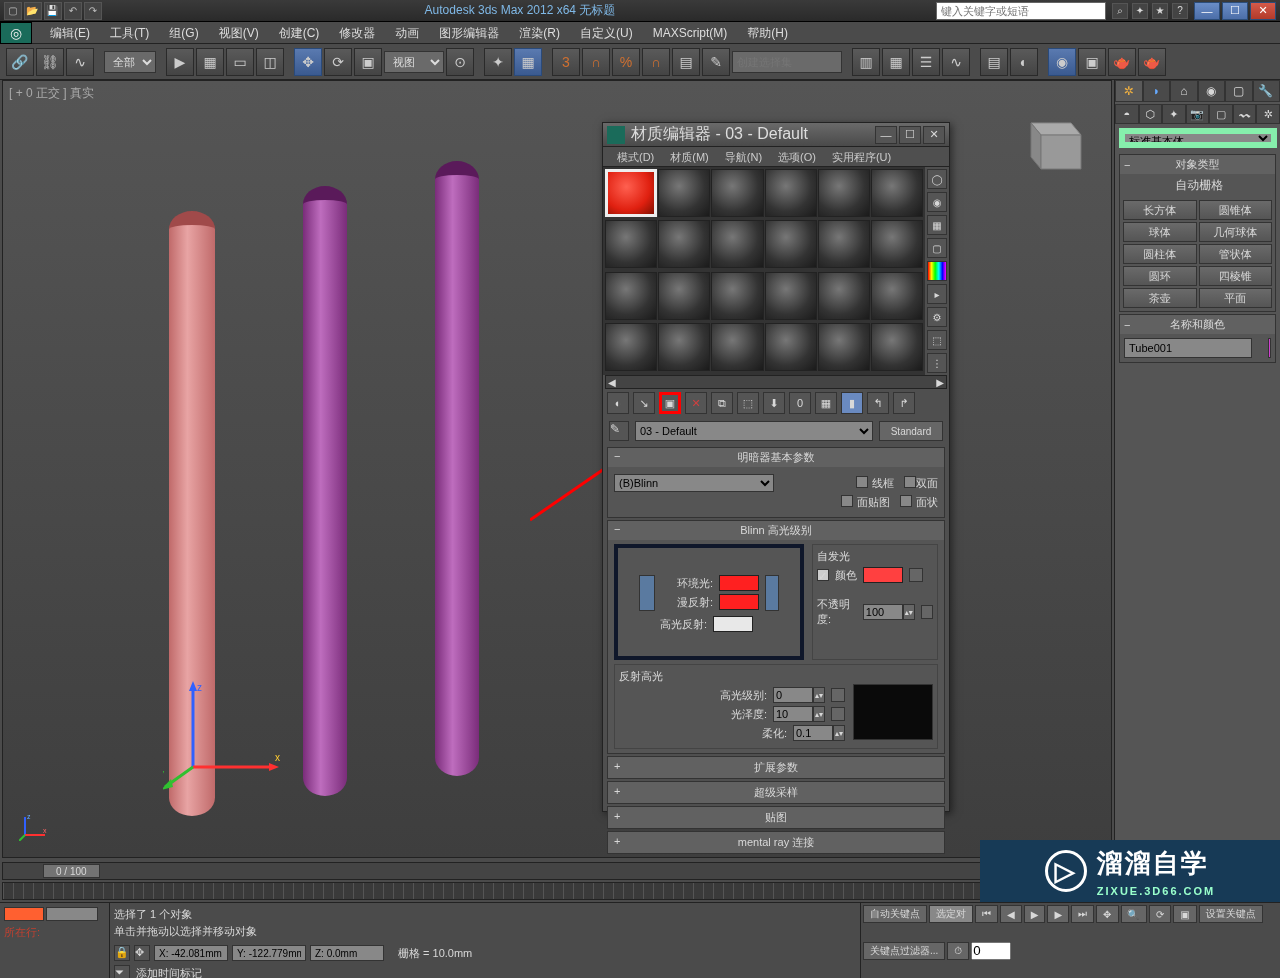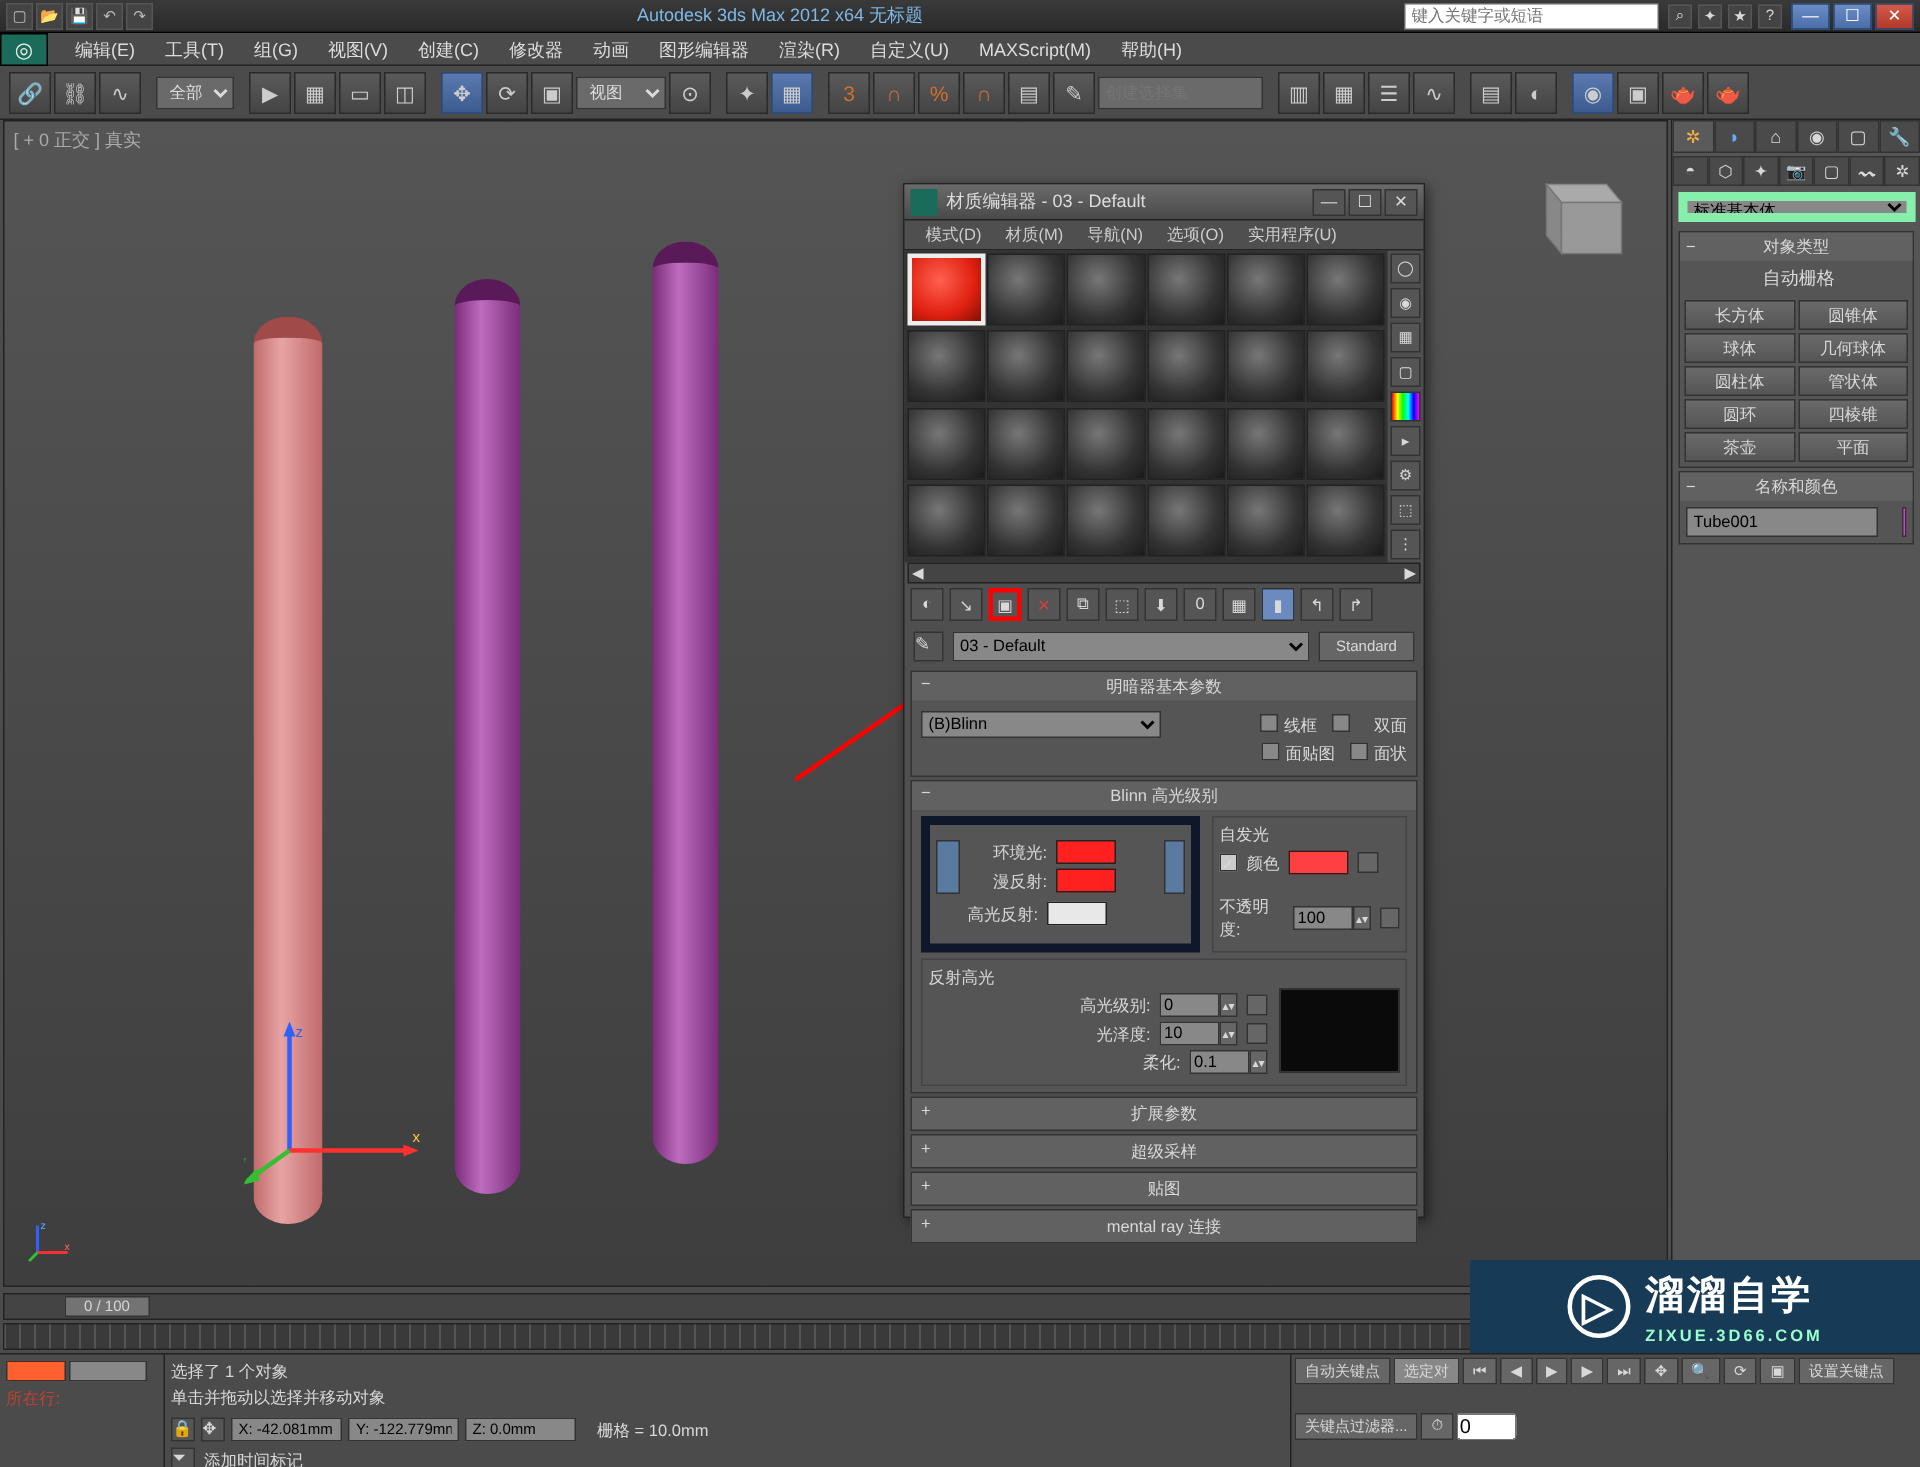--- a/index.html
+++ b/index.html
@@ -44,21 +44,21 @@
   .cmdpanel .rhead{background:#616161;padding:2px 6px;display:flex;align-items:center;font-size:11px;justify-content:center;position:relative}
   .cmdpanel .rhead .pm{position:absolute;left:4px}
   .cmdpanel .btn{height:20px;background:linear-gradient(#6a6a6a,#555);border:1px solid #333;display:flex;align-items:center;justify-content:center;font-size:11px;margin:1px}
   .cmdpanel .btngrid{display:grid;grid-template-columns:1fr 1fr;padding:2px}
   .cmdpanel .nameinput{width:128px;height:20px;background:#888;border:1px solid #333;color:#000;padding:0 4px;font-size:11px}
   .cmdpanel .colorbox{width:24px;height:20px;background:#d040d0;border:1px solid #333}
   
   .matedit{position:absolute;left:602px;top:122px;width:348px;height:690px;background:#4f4f4f;border:1px solid #222;box-shadow:2px 2px 8px rgba(0,0,0,.5)}
   .matedit .mtitle{height:24px;background:linear-gradient(#6a6a6a,#4a4a4a);display:flex;align-items:center;padding:0 4px;border-bottom:1px solid #222}
   .matedit .mtitle .micon{width:18px;height:18px;background:#1a6b5a;margin-right:6px}
-  .matedit .mtitle span{flex:1;color:#ddd;font-size:12px}
+  .matedit .mtitle span{flex:1;color:#ddd;font-size:16px}
   .matedit .mtitle .wbtn{width:22px;height:18px;border:1px solid #333;background:#555;margin-left:2px;display:flex;align-items:center;justify-content:center;font-size:11px}
   .matedit .mmenu{height:20px;display:flex;padding:0 6px;border-bottom:1px solid #222}
   .matedit .mmenu div{padding:0 8px;line-height:20px;font-size:11px;color:#ccc}
   .matedit .slots{display:flex}
   .matedit .slotgrid{display:grid;grid-template-columns:repeat(6,1fr);gap:1px;padding:2px;flex:1;background:#333}
   .matedit .slot{height:48px;background:radial-gradient(circle at 40% 35%,#777,#333 60%,#1a1a1a);border:1px solid #222}
   .matedit .slot.active{border:3px solid #eee;background:radial-gradient(circle at 40% 35%,#ff6050,#e02010 60%,#801000)}
   .matedit .sidebar{width:24px;display:flex;flex-direction:column;gap:3px;padding:2px}
   .matedit .sidebar div{width:20px;height:20px;border:1px solid #333;background:#555;font-size:10px;display:flex;align-items:center;justify-content:center}
   .matedit .hsb{height:14px;background:#444;border:1px solid #222;margin:0 2px;display:flex;align-items:center;justify-content:space-between;padding:0 2px;font-size:10px}
@@ -300,21 +300,21 @@
   <div class="roll">
     <div class="rh"><span class="pm">−</span><span>明暗器基本参数</span></div>
     <div class="body">
       <div class="row">
         <select style="flex:1;height:18px;background:#888;border:1px solid #333;font-size:11px"><option>(B)Blinn</option></select>
         <div style="flex:1;display:flex;gap:10px;justify-content:flex-end">
           <label style="display:flex;gap:4px">
               <span class="cbox"></span>
               <span>线框</span>
             </label>
-          <label style="display:flex;gap:16px">
+          <label style="display:flex;gap:0">
               <span class="cbox"></span>
               <span>双面</span>
             </label>
         </div>
       </div>
       <div class="row" style="justify-content:flex-end;gap:10px">
         <label style="display:flex;gap:4px">
             <span class="cbox"></span>
             <span>面贴图</span>
           </label>
@@ -323,21 +323,21 @@
             <span>面状</span>
           </label>
       </div>
     </div>
   </div>
 
   <div class="roll">
     <div class="rh"><span class="pm">−</span><span>Blinn 高光级别</span></div>
     <div class="body">
       <div style="display:flex;gap:8px">
-        <div style="flex:1;border:6px solid #0f172a;padding:4px">
+        <div style="flex:1;border:4px solid #0f172a;padding:21px">
           <div class="row">
               <div style="width:16px;height:36px;background:#5a7aa0;border:1px solid #333"></div>
             <div style="flex:1">
               <div class="row">
                   <span style="width:52px;text-align:right">环境光:</span>
                   <div class="swatch" style="background:#ff2020"></div>
                 </div>
               <div class="row">
                   <span style="width:52px;text-align:right">漫反射:</span>
                   <div class="swatch" style="background:#ff2020"></div>

